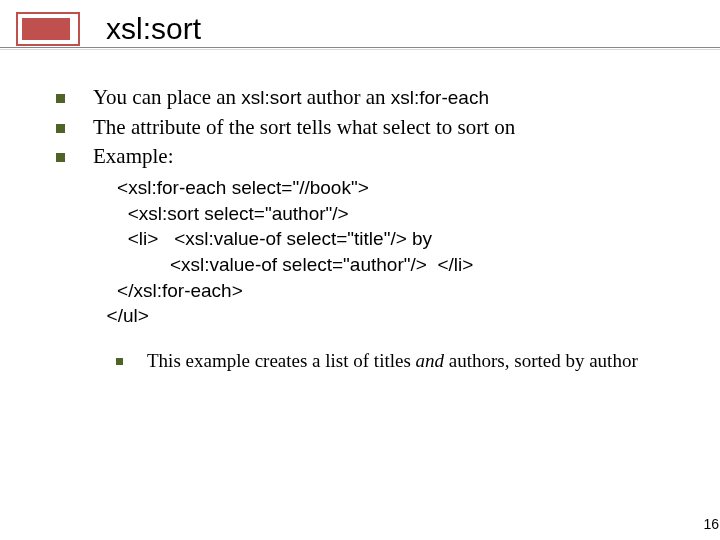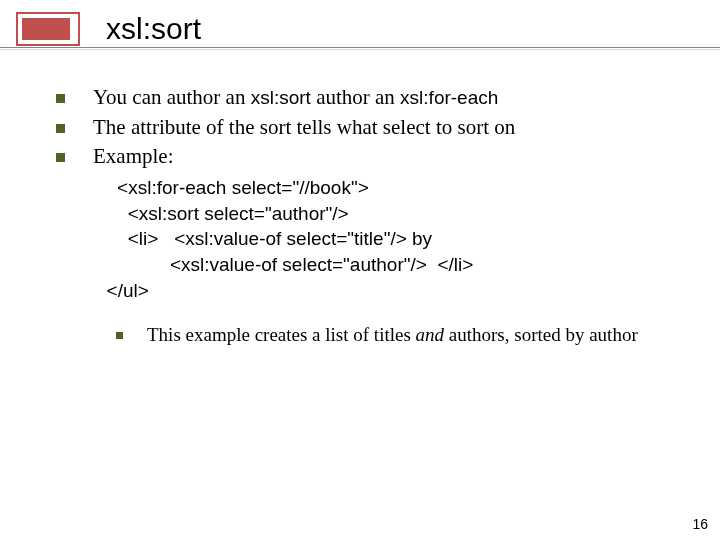--- a/index.html
+++ b/index.html
@@ -100,21 +100,21 @@
   .sb-text {
     font-family: "Times New Roman", Times, serif;
     font-size: 19px;
     line-height: 1.3;
     flex: 1;
   }
   .sb-text em { font-style: italic; }
   .page-num {
     position: absolute;
     bottom: 8px;
-    right: 12px;
+    right: 1px;
     font-family: Arial, sans-serif;
     font-size: 14px;
     color: #000;
   }
 </style>
 </head>
 <body>
 
 <div class="title-bar">
   <div class="title-block-outer">
@@ -122,39 +122,40 @@
   </div>
   <div class="title-text">xsl:sort</div>
 </div>
 <div class="title-underline"></div>
 
 <div class="content">
 
   <div class="bullet-row">
     <div class="b-square"></div>
     <div class="b-text">
-      <span>You can author an </span><span class="mono">xsl:sort</span><span> author an </span><span class="mono">xsl:for-each</span>
+      <span>You can place an </span><span class="mono">xsl:sort</span><span> author an </span><span class="mono">xsl:for-each</span>
     </div>
   </div>
 
   <div class="bullet-row">
     <div class="b-square"></div>
     <div class="b-text">The attribute of the sort tells what select to sort on</div>
   </div>
 
   <div class="bullet-row">
     <div class="b-square"></div>
     <div class="b-text">Example:</div>
   </div>
 
   <div class="code-block">
     <div class="code-line">    &lt;xsl:for-each select="//book"&gt;</div>
     <div class="code-line">      &lt;xsl:sort select="author"/&gt;</div>
     <div class="code-line">      &lt;li&gt;   &lt;xsl:value-of select="title"/&gt; by</div>
     <div class="code-line">              &lt;xsl:value-of select="author"/&gt;  &lt;/li&gt;</div>
+    <div class="code-line">    &lt;/xsl:for-each&gt;</div>
     <div class="code-line">  &lt;/ul&gt;</div>
   </div>
 
   <div class="sub-bullet-row">
     <div class="sb-square"></div>
     <div class="sb-text">
       <span>This example creates a list of titles </span><em>and</em><span> authors, sorted by author</span>
     </div>
   </div>
 

